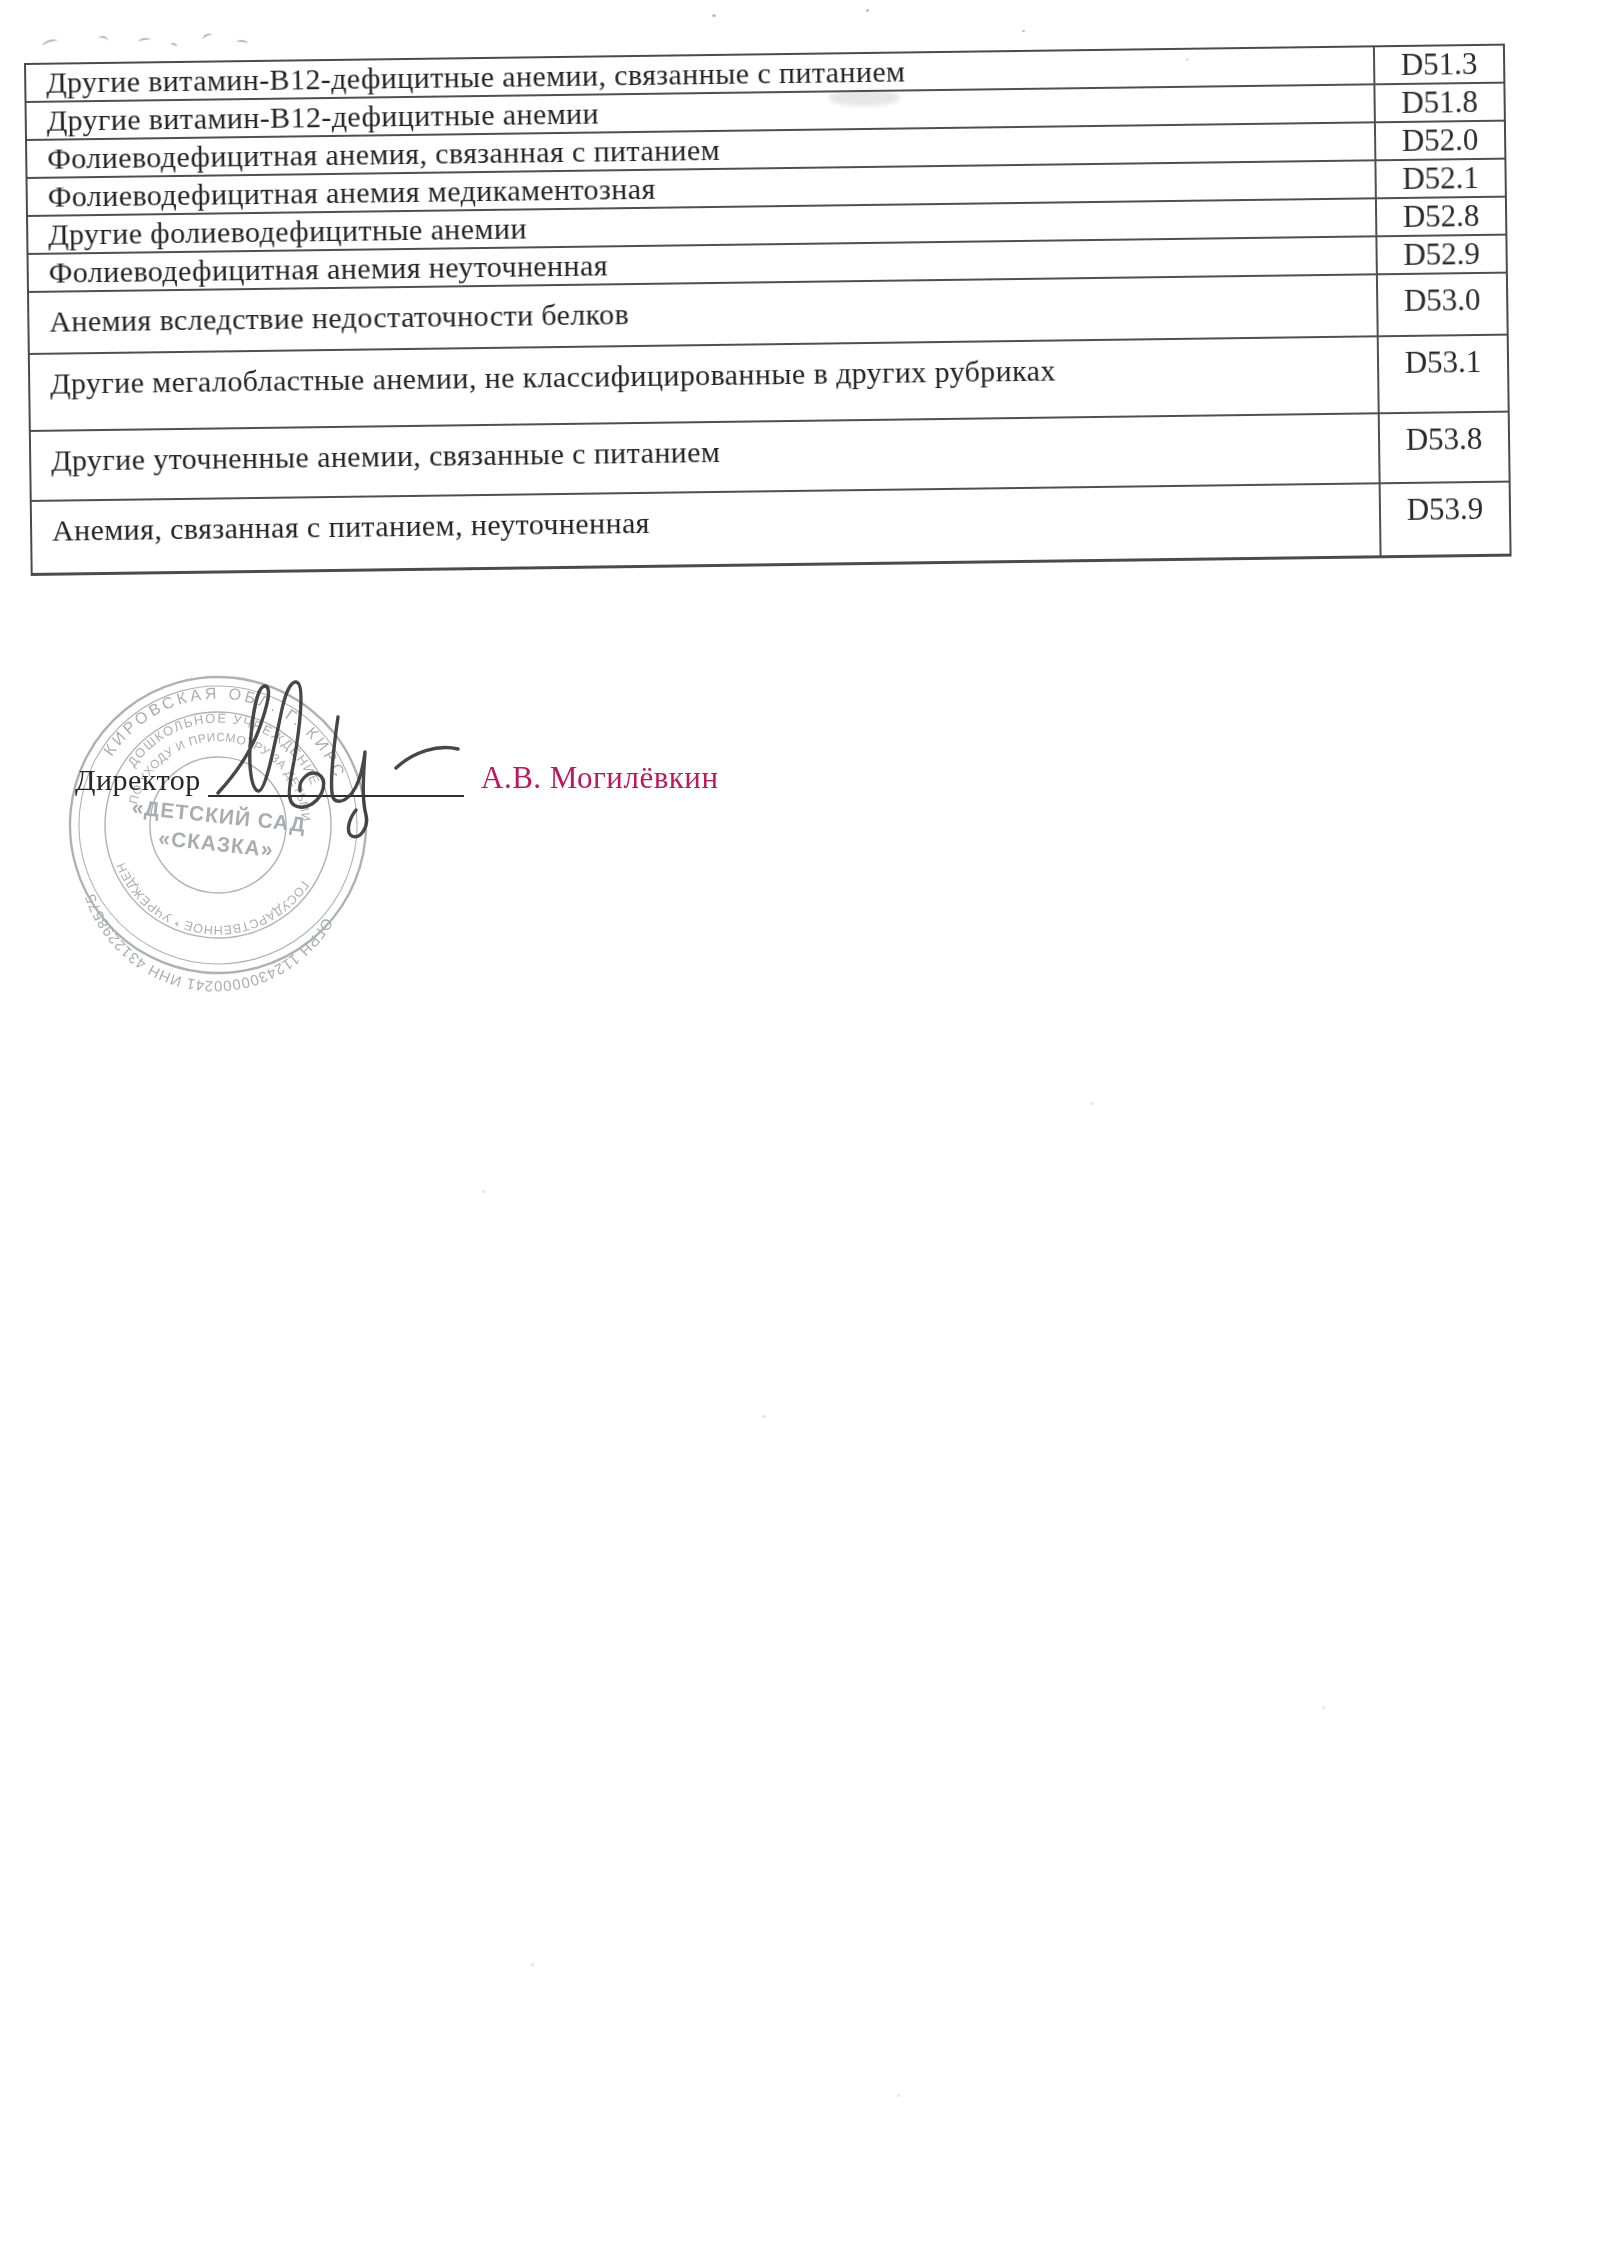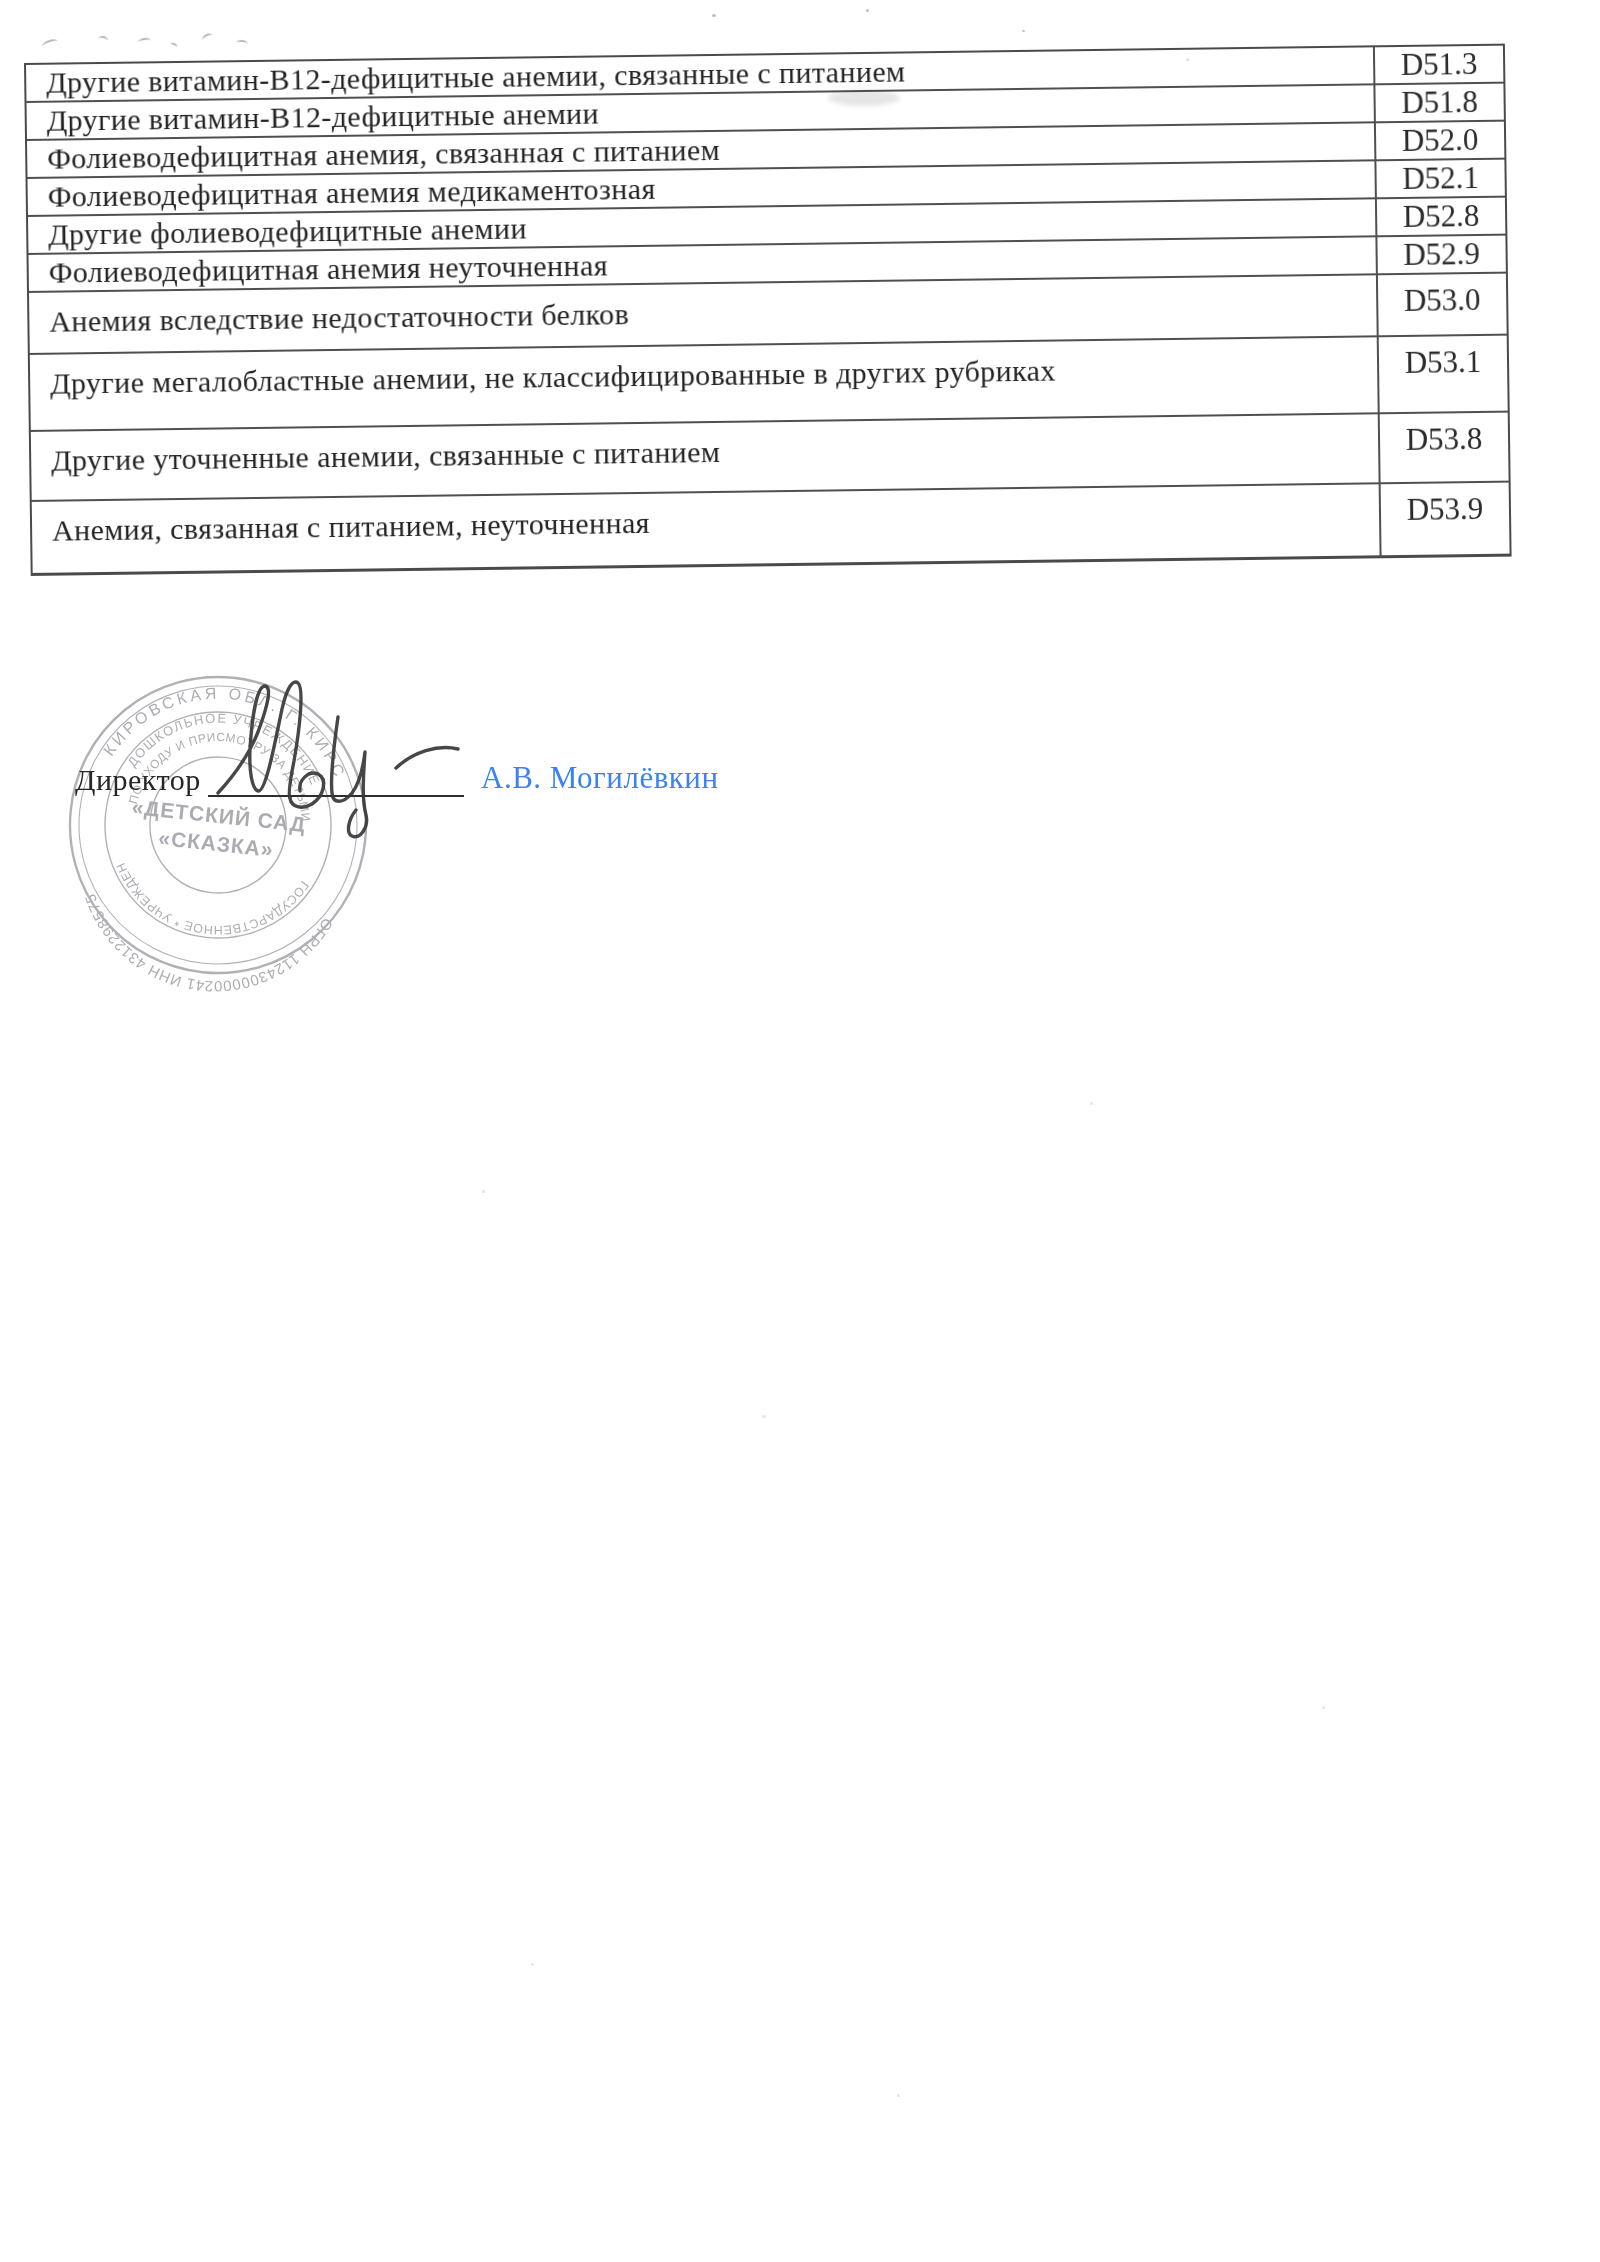--- a/index.html
+++ b/index.html
@@ -43,21 +43,21 @@
   .director-label{
     position:absolute;left:75px;top:763px;
     font-size:30px;color:#262626;letter-spacing:0.5px;filter:blur(0.3px);
   }
   .signature-line{
     position:absolute;left:208px;top:795px;width:256px;height:0;
     border-bottom:2px solid #2e2e2e;filter:blur(0.3px);
   }
   .director-name{
     position:absolute;left:481px;top:760px;
-    font-size:31px;color:#3b82f6;letter-spacing:0.5px;filter:blur(0.3px);
+    font-size:31px;color:#be185d;letter-spacing:0.5px;filter:blur(0.3px);
   }
   .signature-svg{position:absolute;left:200px;top:665px;}
   
   .stamp-svg{
     position:absolute;left:48px;top:655px;
     transform:rotate(6deg);
     opacity:0.78;
   }
   .stamp-svg text{font-family:"Liberation Sans", sans-serif;fill:#94969c;}
   

